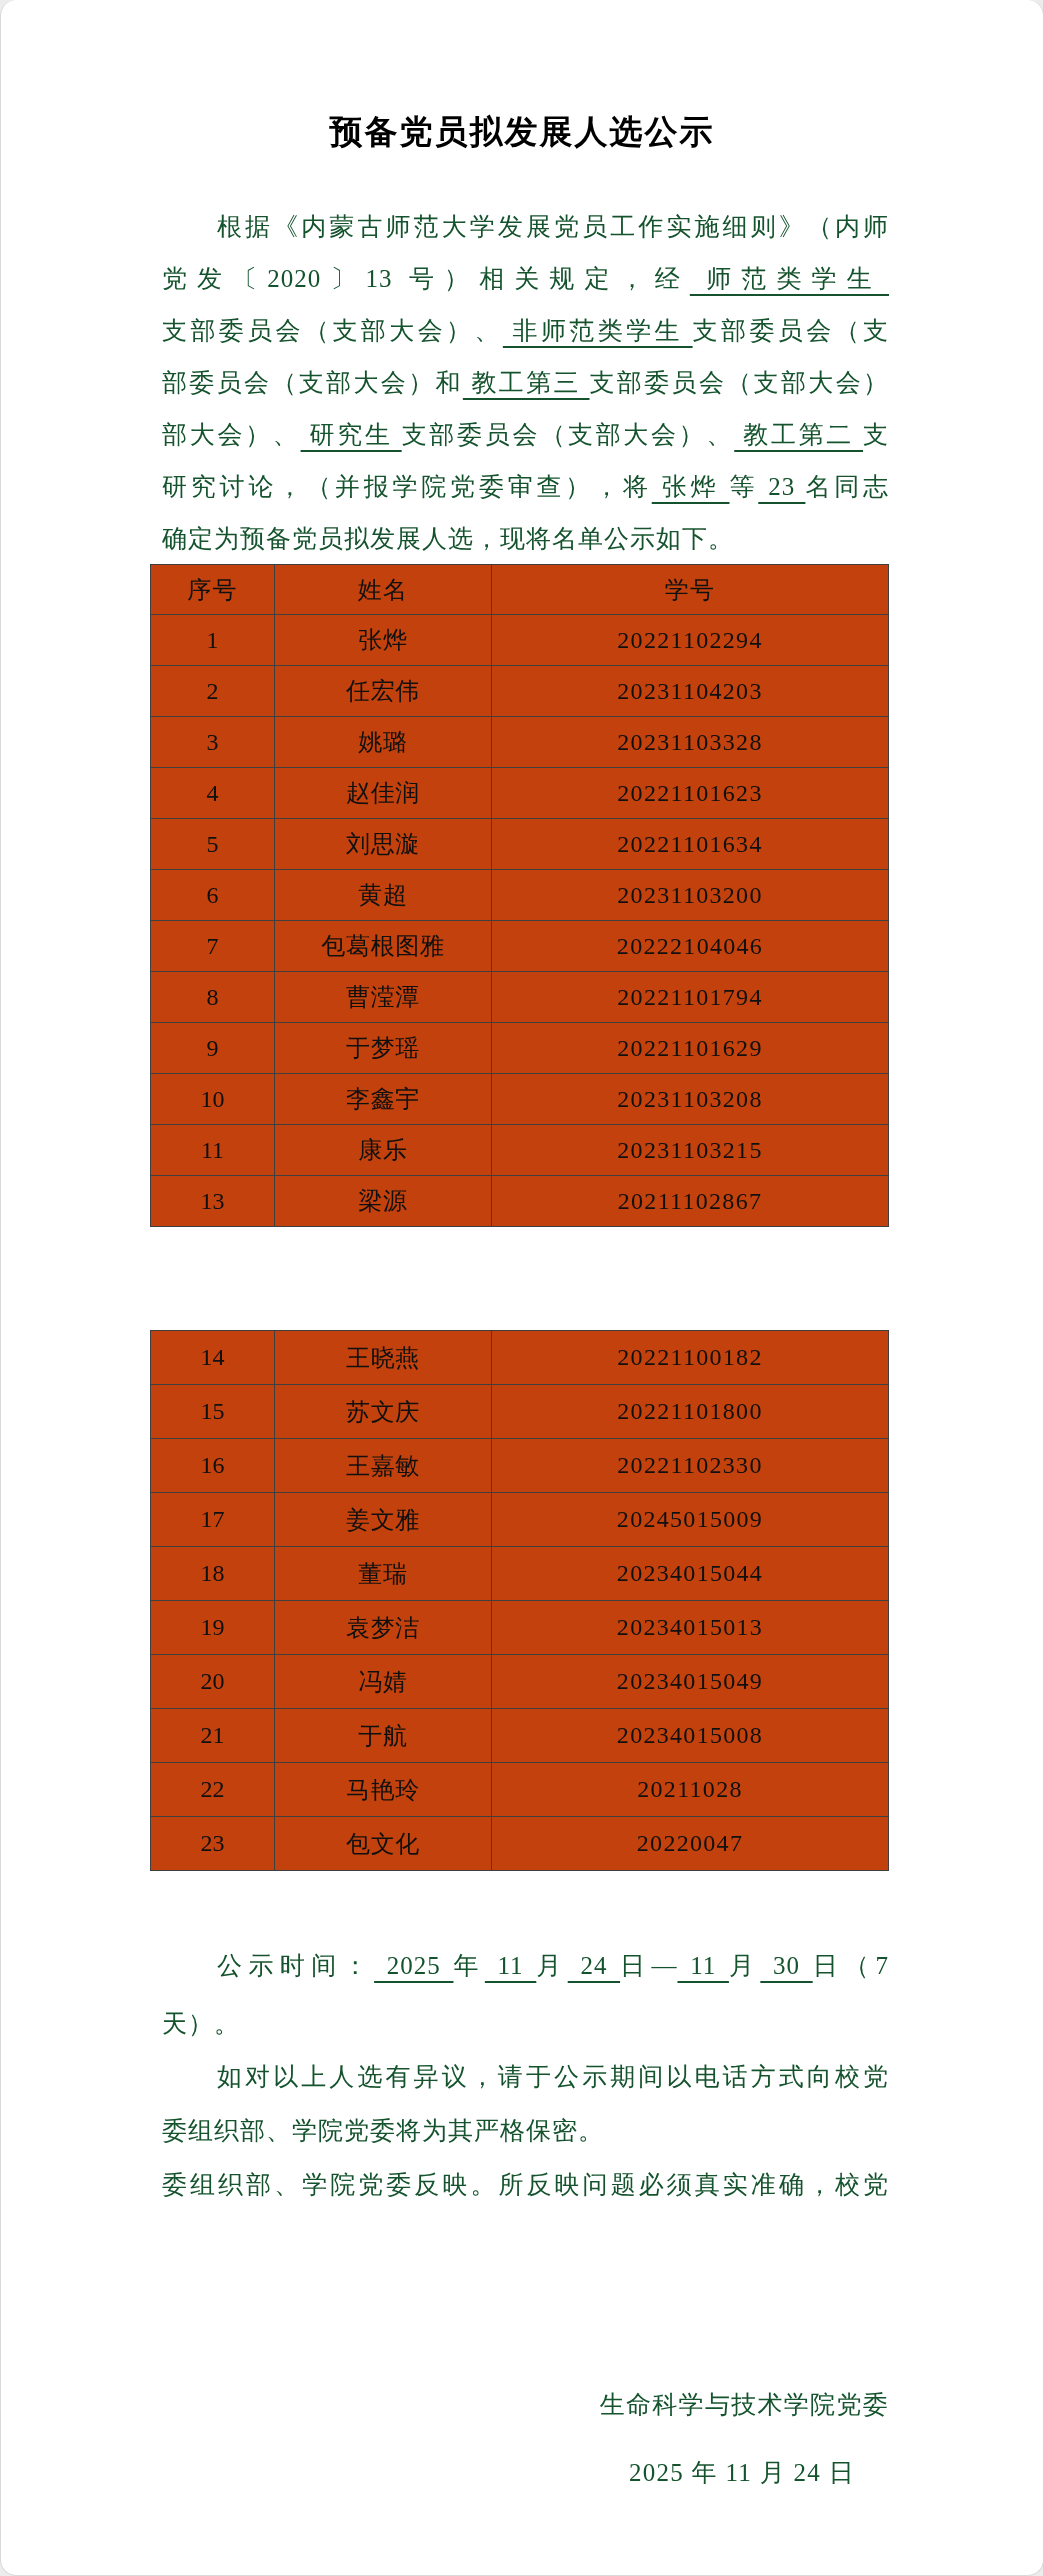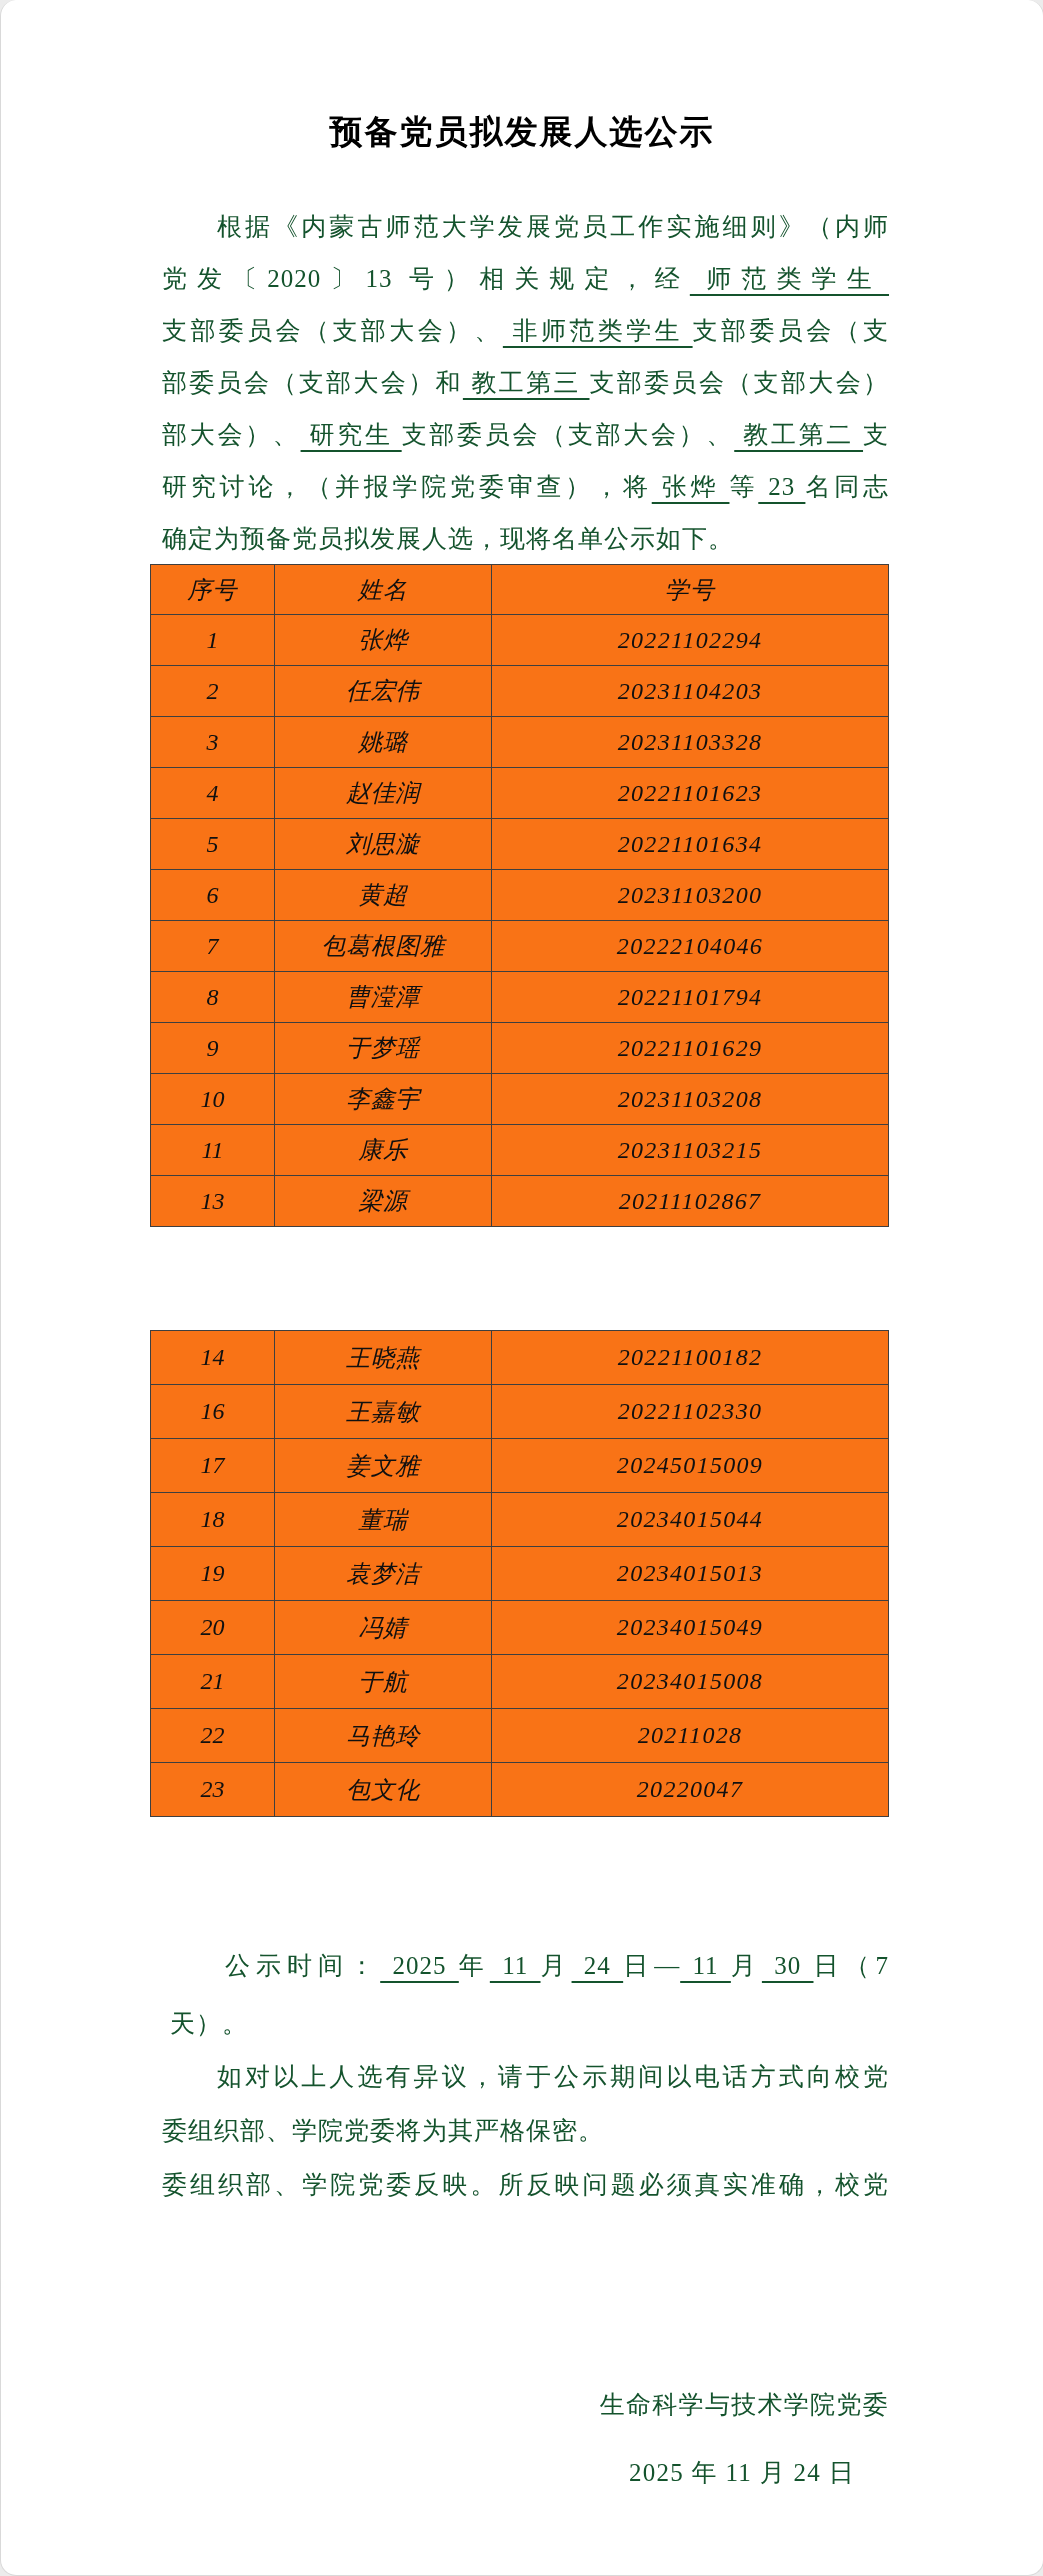--- a/index.html
+++ b/index.html
@@ -9,29 +9,29 @@
         color:#101010; overflow:hidden;border-radius:16px;}
   .doc-title{position:absolute; top:110px; left:0; width:100%; text-align:center;
              font-size:33px; font-weight:bold; letter-spacing:2px; color:#000;}
   .block{position:absolute; left:161px; width:727px; font-size:25px; color:#14532d;}
   .tline{line-height:52px; letter-spacing:1px;}
   .jst{text-align:justify; text-align-last:justify;}
   .ind{text-indent:55px;}
   .u{text-decoration:underline; text-decoration-thickness:1.6px; text-underline-offset:6.6px;}
   #para{top:201px;}
   #notice{top:1937px;}
-  #notice .tline{line-height:58px;margin-left:8px;}
+  #notice .tline{line-height:58px;}
   #objection{top:2050px;}
   #objection .tline{line-height:54px;}
   #phones{top:2218px;}
   #phones .tline{line-height:58px;}
   #phones .p2{text-indent:201px;}
   #sig-org{top:2387px; text-align:right; line-height:36px; letter-spacing:1.3px;}
   #sig-date{top:2455px; text-align:right; line-height:36px; letter-spacing:1.3px; padding-right:34px; width:693px;font-family:Liberation Serif, serif;}
-  table{border-collapse:collapse; table-layout:fixed; position:absolute; left:149px; width:737px; background:#f97316;font-style:italic;}
+  table{border-collapse:collapse; table-layout:fixed; position:absolute; left:149px; width:737px; background:#c2410c;}
   #table1{top:564px;}
   #table2{top:1330px;}
   col.c-no{width:124px;} col.c-name{width:217px;} col.c-id{width:397px;}
   th,td{border:1.3px solid #3f3f3f; text-align:center; vertical-align:middle;
         font-weight:normal; font-size:24px; padding:0; color:#101010;}
   #table1 th{height:49px; letter-spacing:1.3px;}
   #table1 td{height:50px;}
   #table2 td{height:53px;}
   td.id{letter-spacing:1.3px;}
   td.nm{letter-spacing:0.7px;}
@@ -135,20 +135,25 @@
         <col class="c-name">
         <col class="c-id">
       </colgroup>
     <tbody>
         <tr>
           <td>14</td>
           <td class="nm">王晓燕</td>
           <td class="id">20221100182</td>
         </tr>
         <tr>
+          <td>15</td>
+          <td class="nm">苏文庆</td>
+          <td class="id">20221101800</td>
+        </tr>
+        <tr>
           <td>16</td>
           <td class="nm">王嘉敏</td>
           <td class="id">20221102330</td>
         </tr>
         <tr>
           <td>17</td>
           <td class="nm">姜文雅</td>
           <td class="id">20245015009</td>
         </tr>
         <tr>

